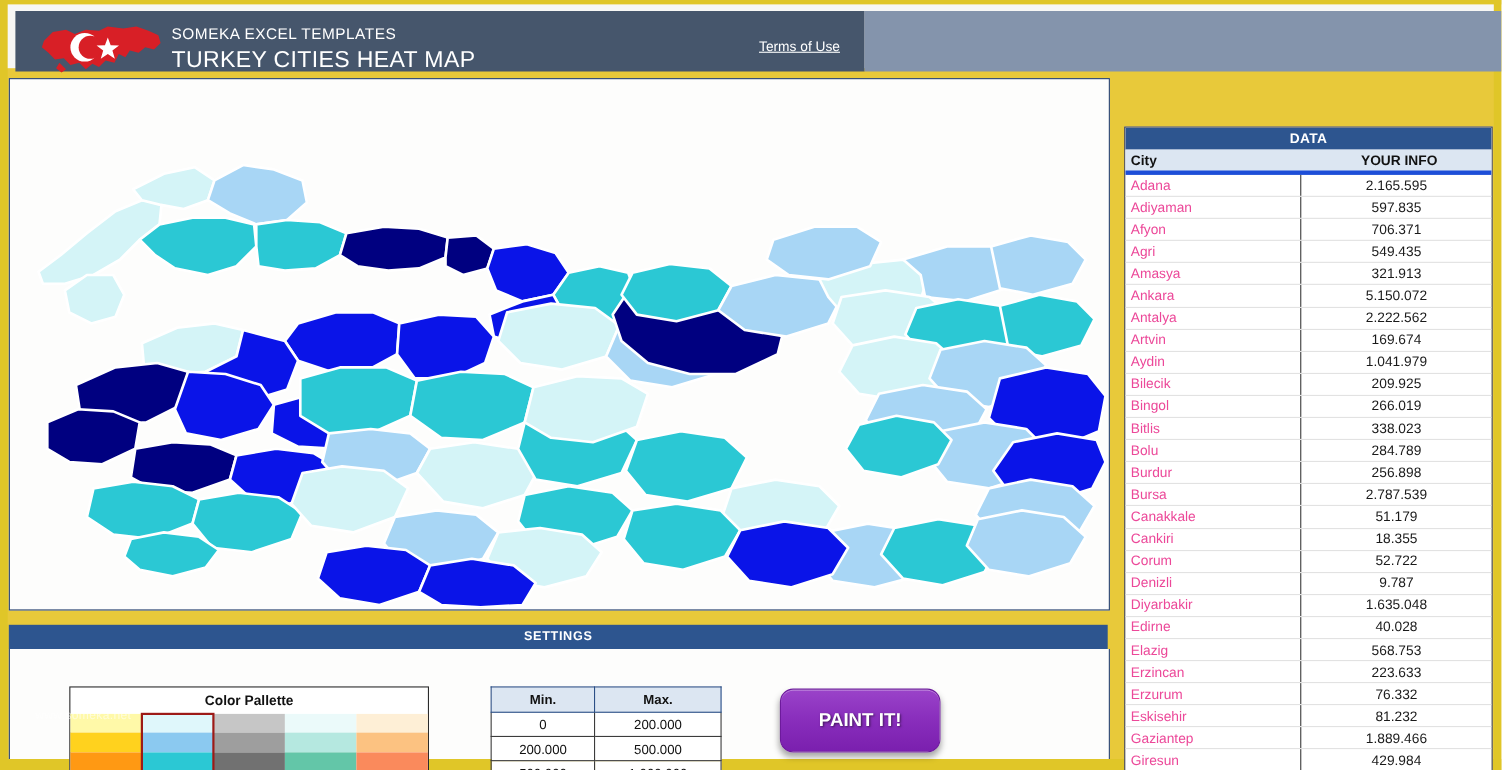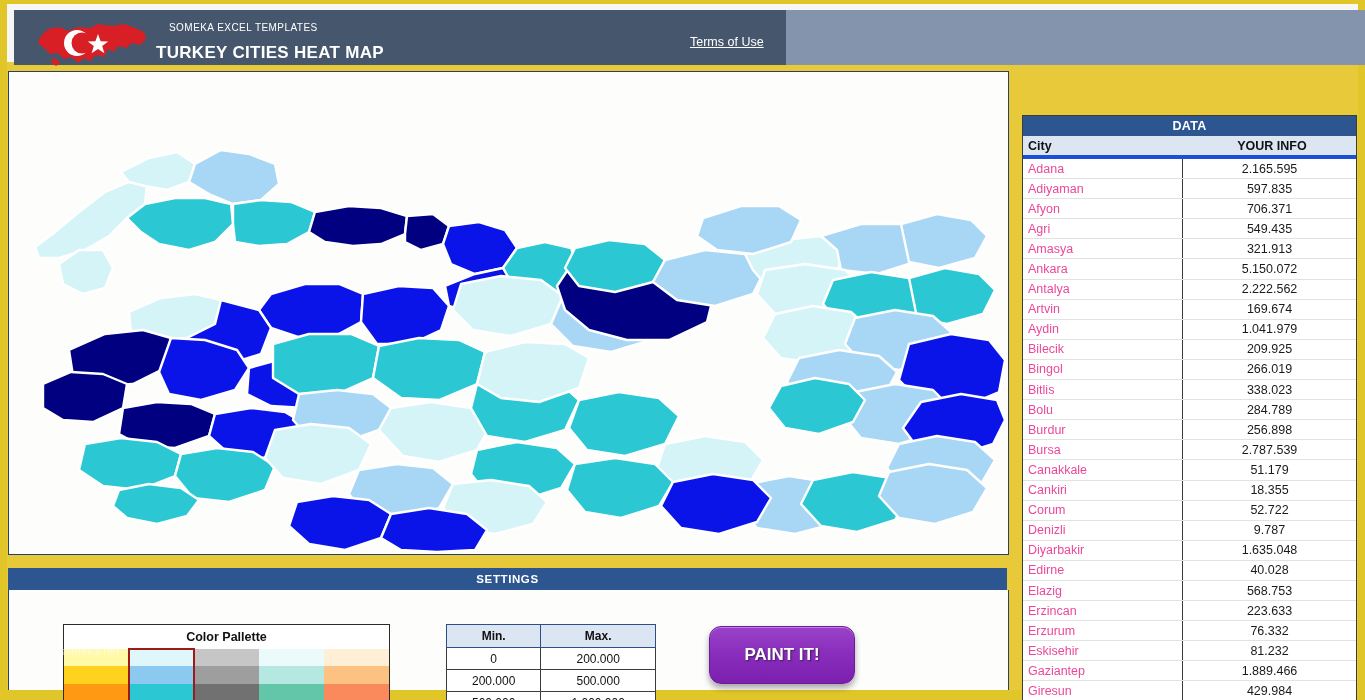--- a/index.html
+++ b/index.html
@@ -16,22 +16,22 @@
   .gold-right{position:absolute;right:0;top:0;width:7px;height:700px;background:#e0c628;}
   .gold-top{position:absolute;left:0;top:0;width:1365px;height:4px;background:#e0c628;}
   .gold-bottom{position:absolute;left:0;bottom:0;width:1365px;height:10px;background:#e0c628;}
 
   
   .header{position:absolute;left:7px;top:4px;width:1351px;height:58px;background:#f7f7f5;}
   .hdr-dark{position:absolute;left:7px;top:6px;width:772px;height:55px;background:#46566c;}
   .hdr-light{position:absolute;left:779px;top:6px;width:579px;height:55px;background:#8494ac;}
 
   .flag{position:absolute;left:20px;top:9px;width:115px;height:49px;}
-  .hdr-sub{position:absolute;left:155px;top:12px;color:#ffffff;font-size:10px;letter-spacing:.45px;}
-  .hdr-title{position:absolute;left:142px;top:33px;color:#ffffff;font-size:17px;font-weight:bold;letter-spacing:.3px;}
+  .hdr-sub{position:absolute;left:142px;top:12px;color:#ffffff;font-size:14px;letter-spacing:.45px;}
+  .hdr-title{position:absolute;left:142px;top:33px;color:#ffffff;font-size:21px;font-weight:normal;letter-spacing:.3px;}
   .terms{position:absolute;left:676px;top:25px;color:#ffffff;font-size:12.5px;text-decoration:underline;cursor:pointer;}
   .hdr-line1{position:absolute;left:0;top:14px;width:1190px;text-align:right;color:#ffffff;font-size:11.5px;}
   .hdr-line2{position:absolute;left:0;top:32px;width:1190px;text-align:right;color:#ffffff;font-size:11.5px;font-style:italic;}
 
   
   .map-panel{position:absolute;left:8px;top:71px;width:999px;height:482px;background:#fdfdfc;border:1px solid #25406e;}
   .map-panel svg{display:block;}
 
   
   .settings-bar{position:absolute;left:8px;top:568px;width:999px;height:22px;background:#2d558f;

